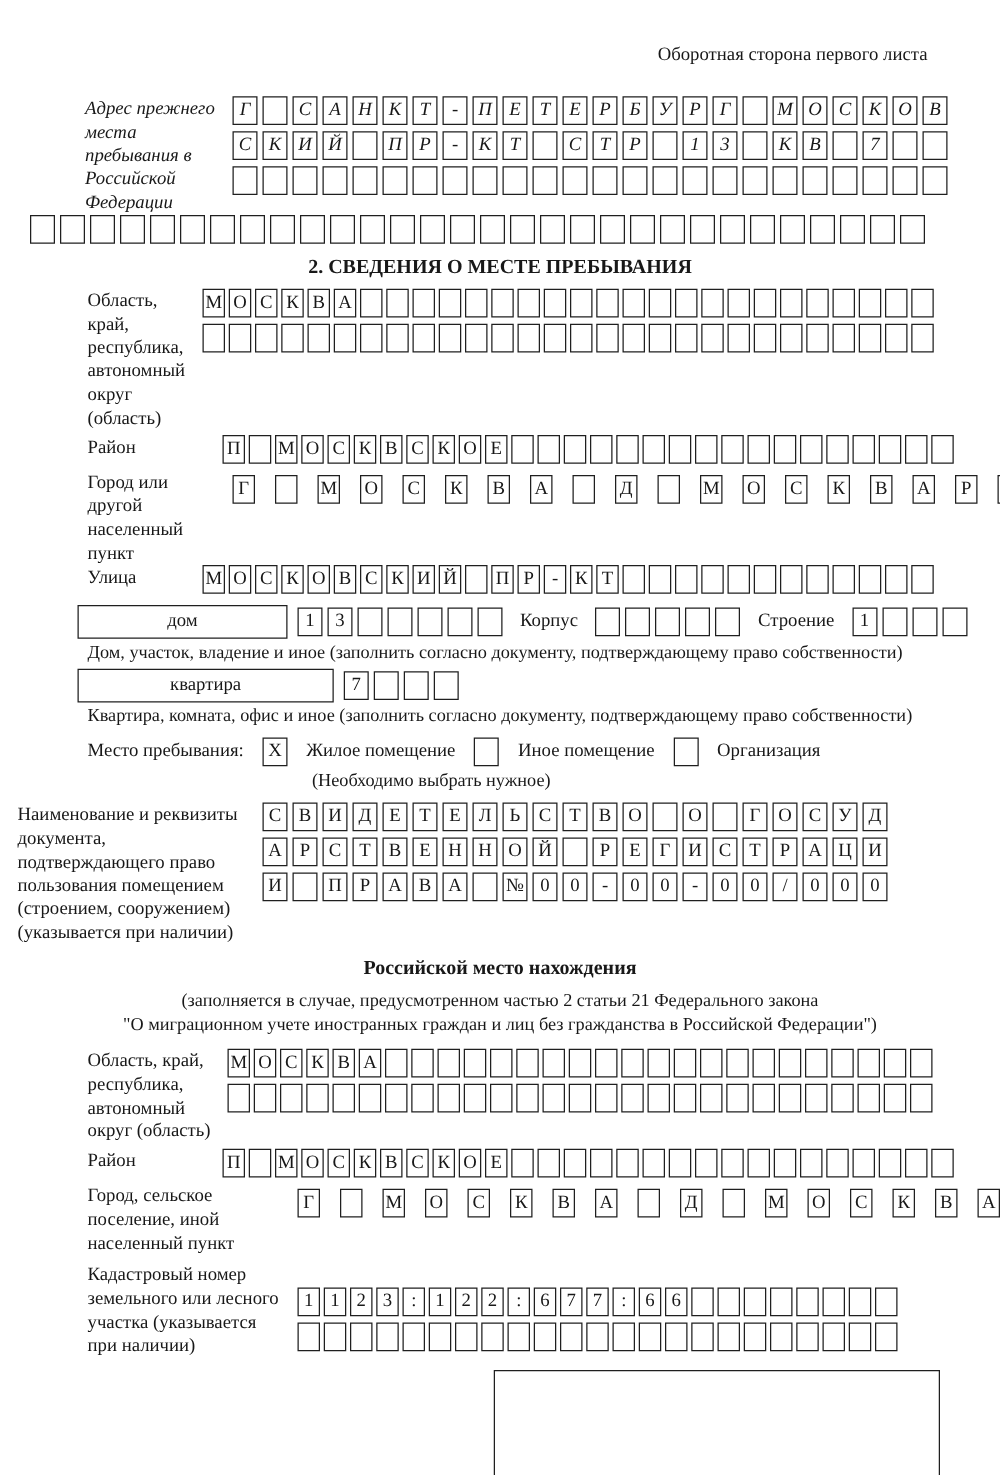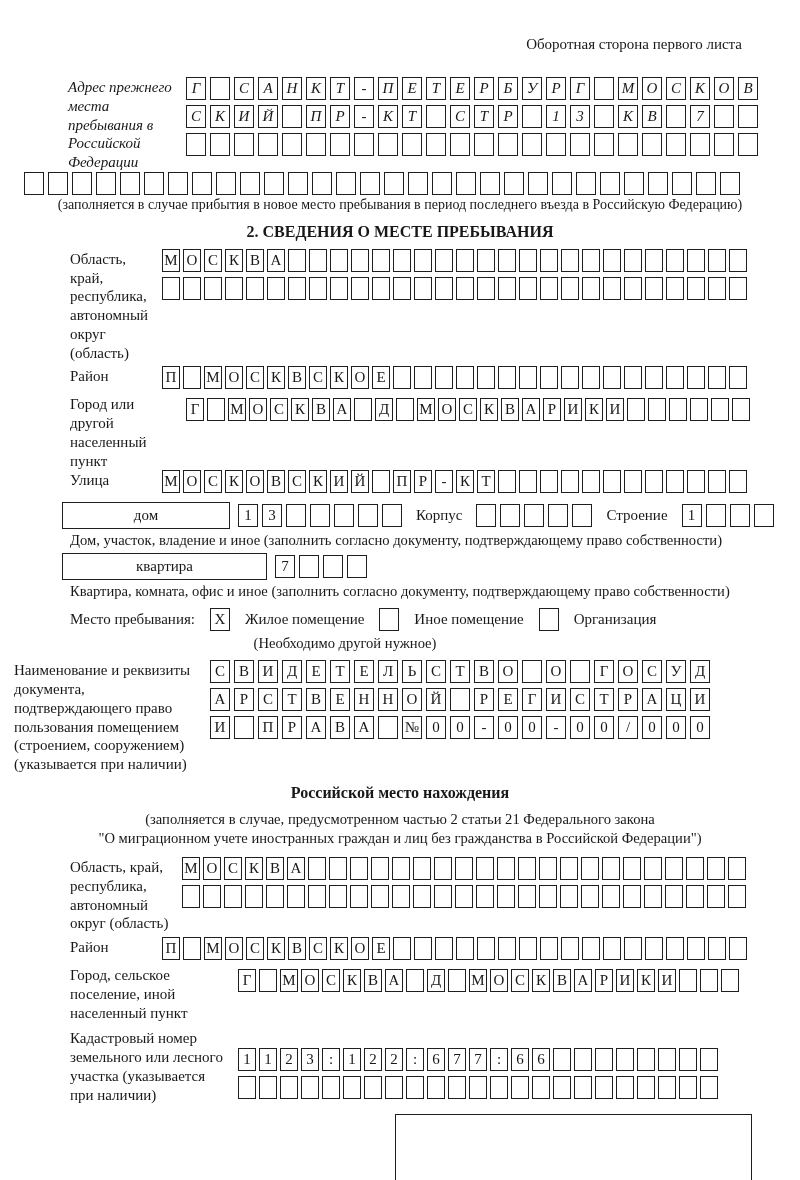--- a/index.html
+++ b/index.html
@@ -54,21 +54,21 @@
     width:20px;height:23px;border:1.6px solid #1f1f1f;box-sizing:border-box;
     display:flex;align-items:center;justify-content:center;font-size:15px;flex:0 0 auto;
   }
   .stay-note{width:690px;text-align:center;font-size:14.6px;margin-top:4px;}
 
   .fact-note{ text-align:center;font-size:14.6px;line-height:1.35; }
 
   .stamp-wrap{margin:10px 0 0 395px;width:360px;}
   .stamp-box{width:357px;height:178px;border:1.8px solid #1f1f1f;box-sizing:border-box;background:#fff;}
 
-  .mt4{margin-top:4px;} .mt6{margin-top:6px;} .mt8{margin-top:8px;margin-left:14px;} .mt10{margin-top:10px;}
+  .mt4{margin-top:4px;gap:16px;} .mt6{margin-top:6px;} .mt8{margin-top:8px;margin-left:14px;} .mt10{margin-top:10px;}
 </style>
 </head>
 <body>
 
 <div class="page">
 
   <div class="hdr-right">Оборотная сторона первого листа</div>
 
   <div class="topblock">
     <div class="flabel">Адрес прежнего места пребывания в Российской Федерации</div>
@@ -178,21 +178,20 @@
       <div class="cell"></div>
       <div class="cell"></div>
       <div class="cell"></div>
       <div class="cell"></div>
       <div class="cell"></div>
       <div class="cell"></div>
       <div class="cell"></div>
       <div class="cell"></div>
       <div class="cell"></div>
     </div>
-  <div class="note-center">(заполняется в случае прибытия в новое место пребывания в период последнего въезда в Российскую Федерацию)</div>
 
   <div class="sec-title">2. СВЕДЕНИЯ О МЕСТЕ ПРЕБЫВАНИЯ</div>
 
   <div class="field">
     <div class="flabel lw85">Область, край, республика, автономный округ (область)</div>
     <div class="cells-col">
       <div class="cellrow">
           <div class="cell">М</div>
           <div class="cell">О</div>
           <div class="cell">С</div>
@@ -398,21 +397,21 @@
 
   <div class="stayrow">
     <span>Место пребывания:</span>
     <span class="chk">X</span>
     <span>Жилое помещение</span>
     <span class="chk"></span>
     <span>Иное помещение</span>
     <span class="chk"></span>
     <span>Организация</span>
   </div>
-  <div class="stay-note">(Необходимо другой нужное)</div>
+  <div class="stay-note">(Необходимо выбрать нужное)</div>
 
   <div class="field mt8">
     <div class="flabel lw188">Наименование и реквизиты документа, подтверждающего право пользования помещением (строением, сооружением) (указывается при наличии)</div>
     <div class="cells-col">
       <div class="cellrow wide">
           <div class="cell">С</div>
           <div class="cell">В</div>
           <div class="cell">И</div>
           <div class="cell">Д</div>
           <div class="cell">Е</div>

